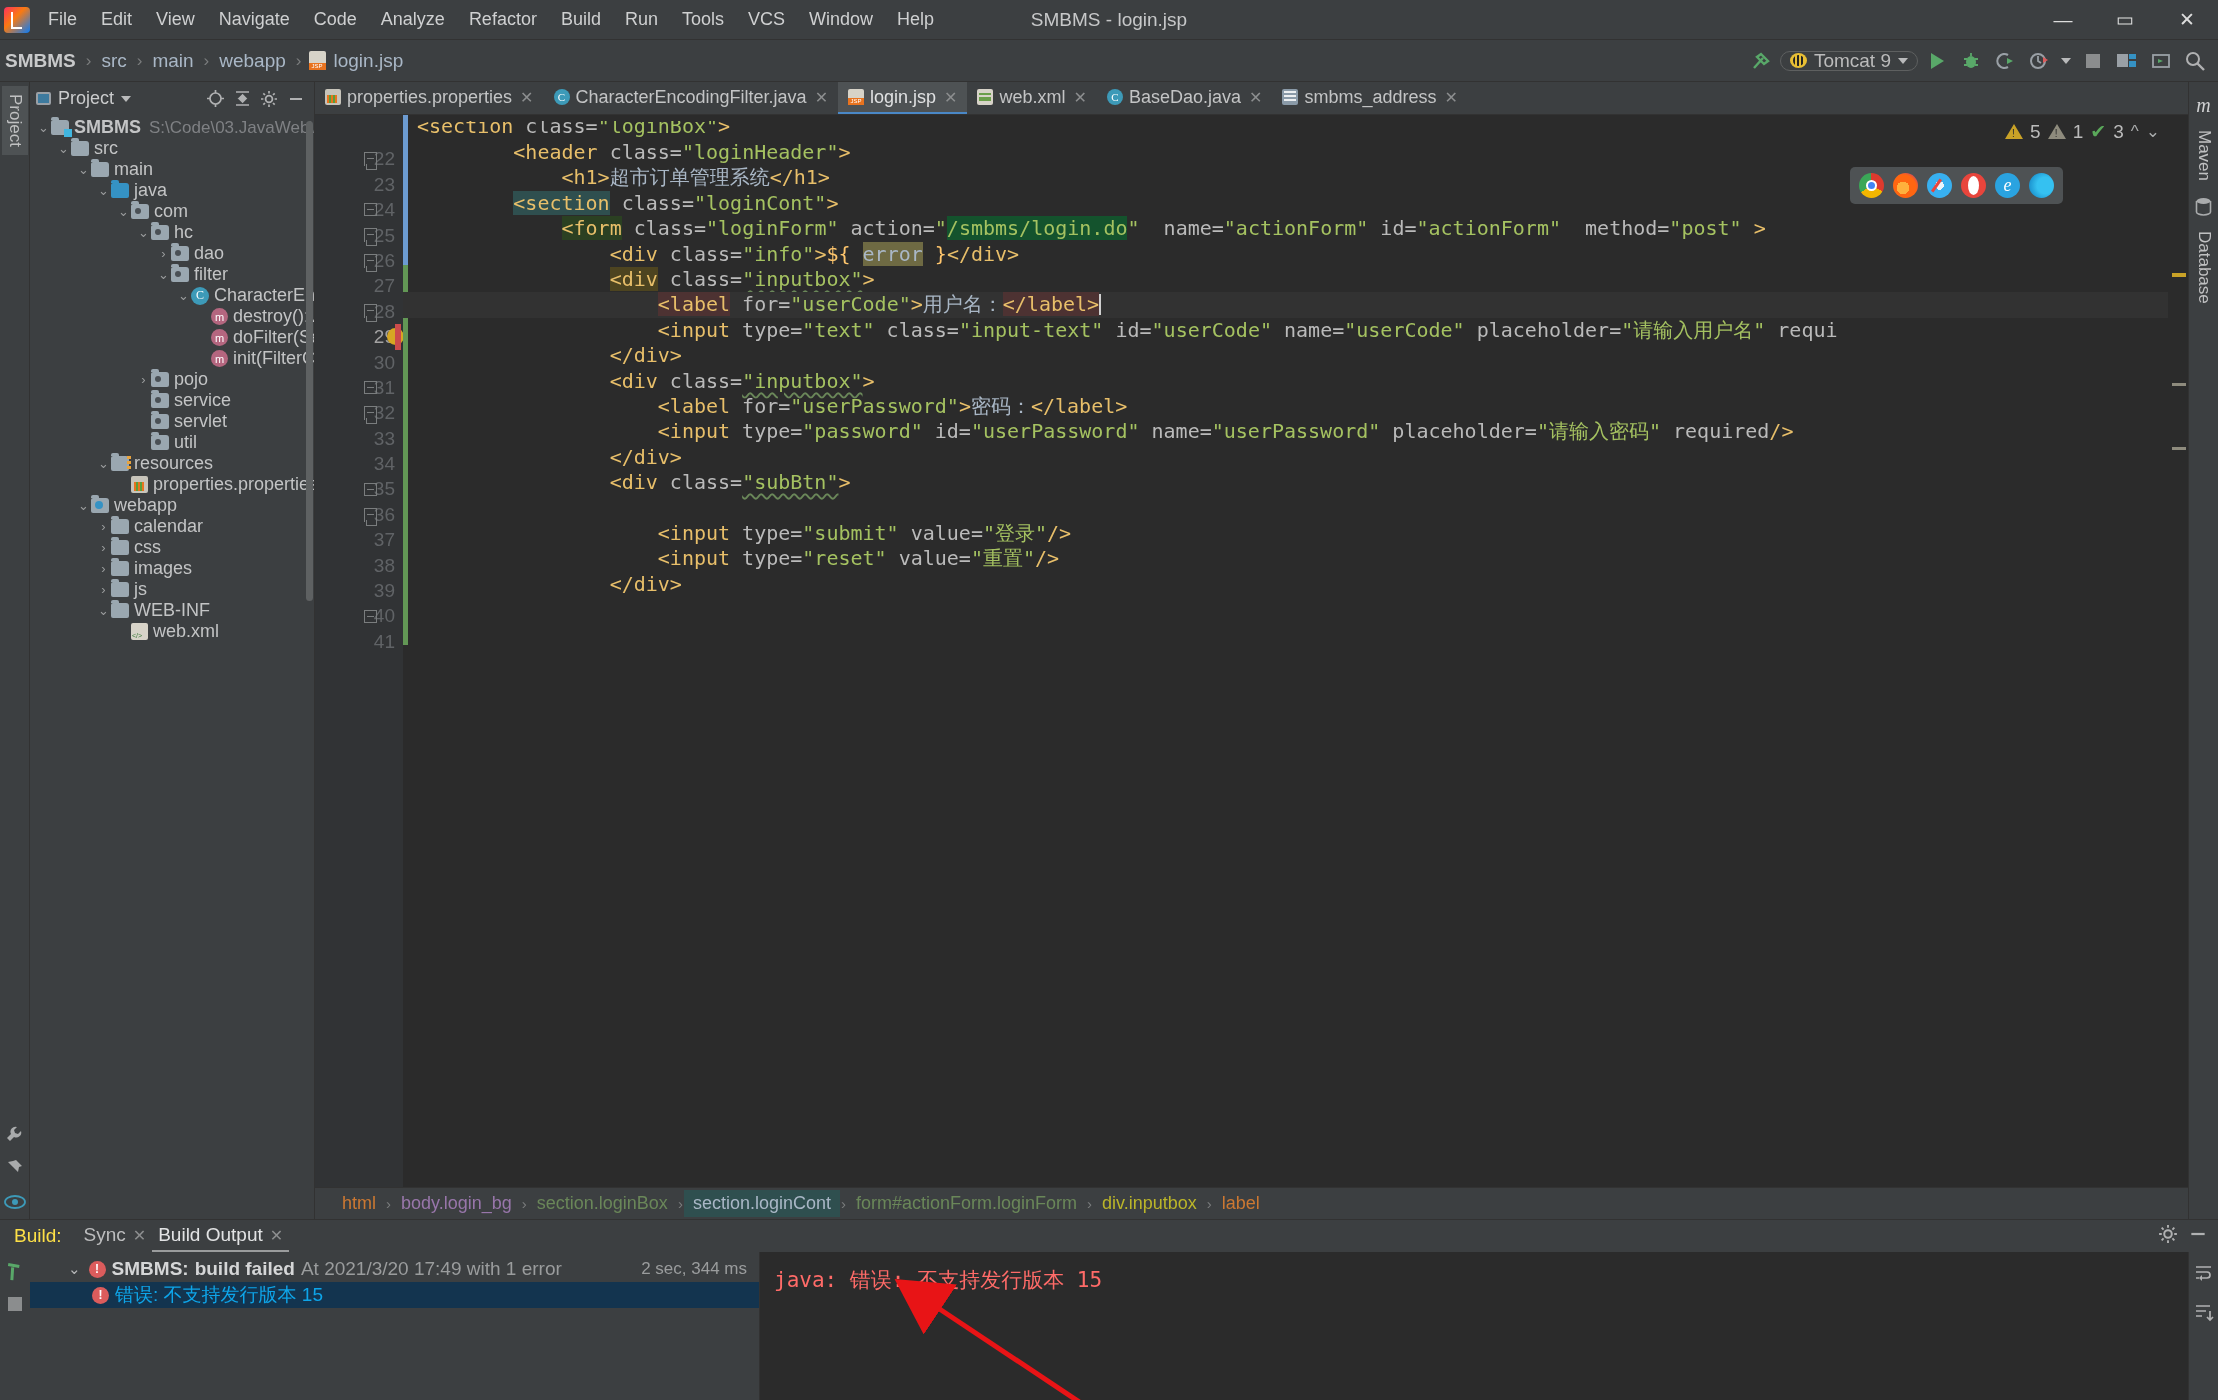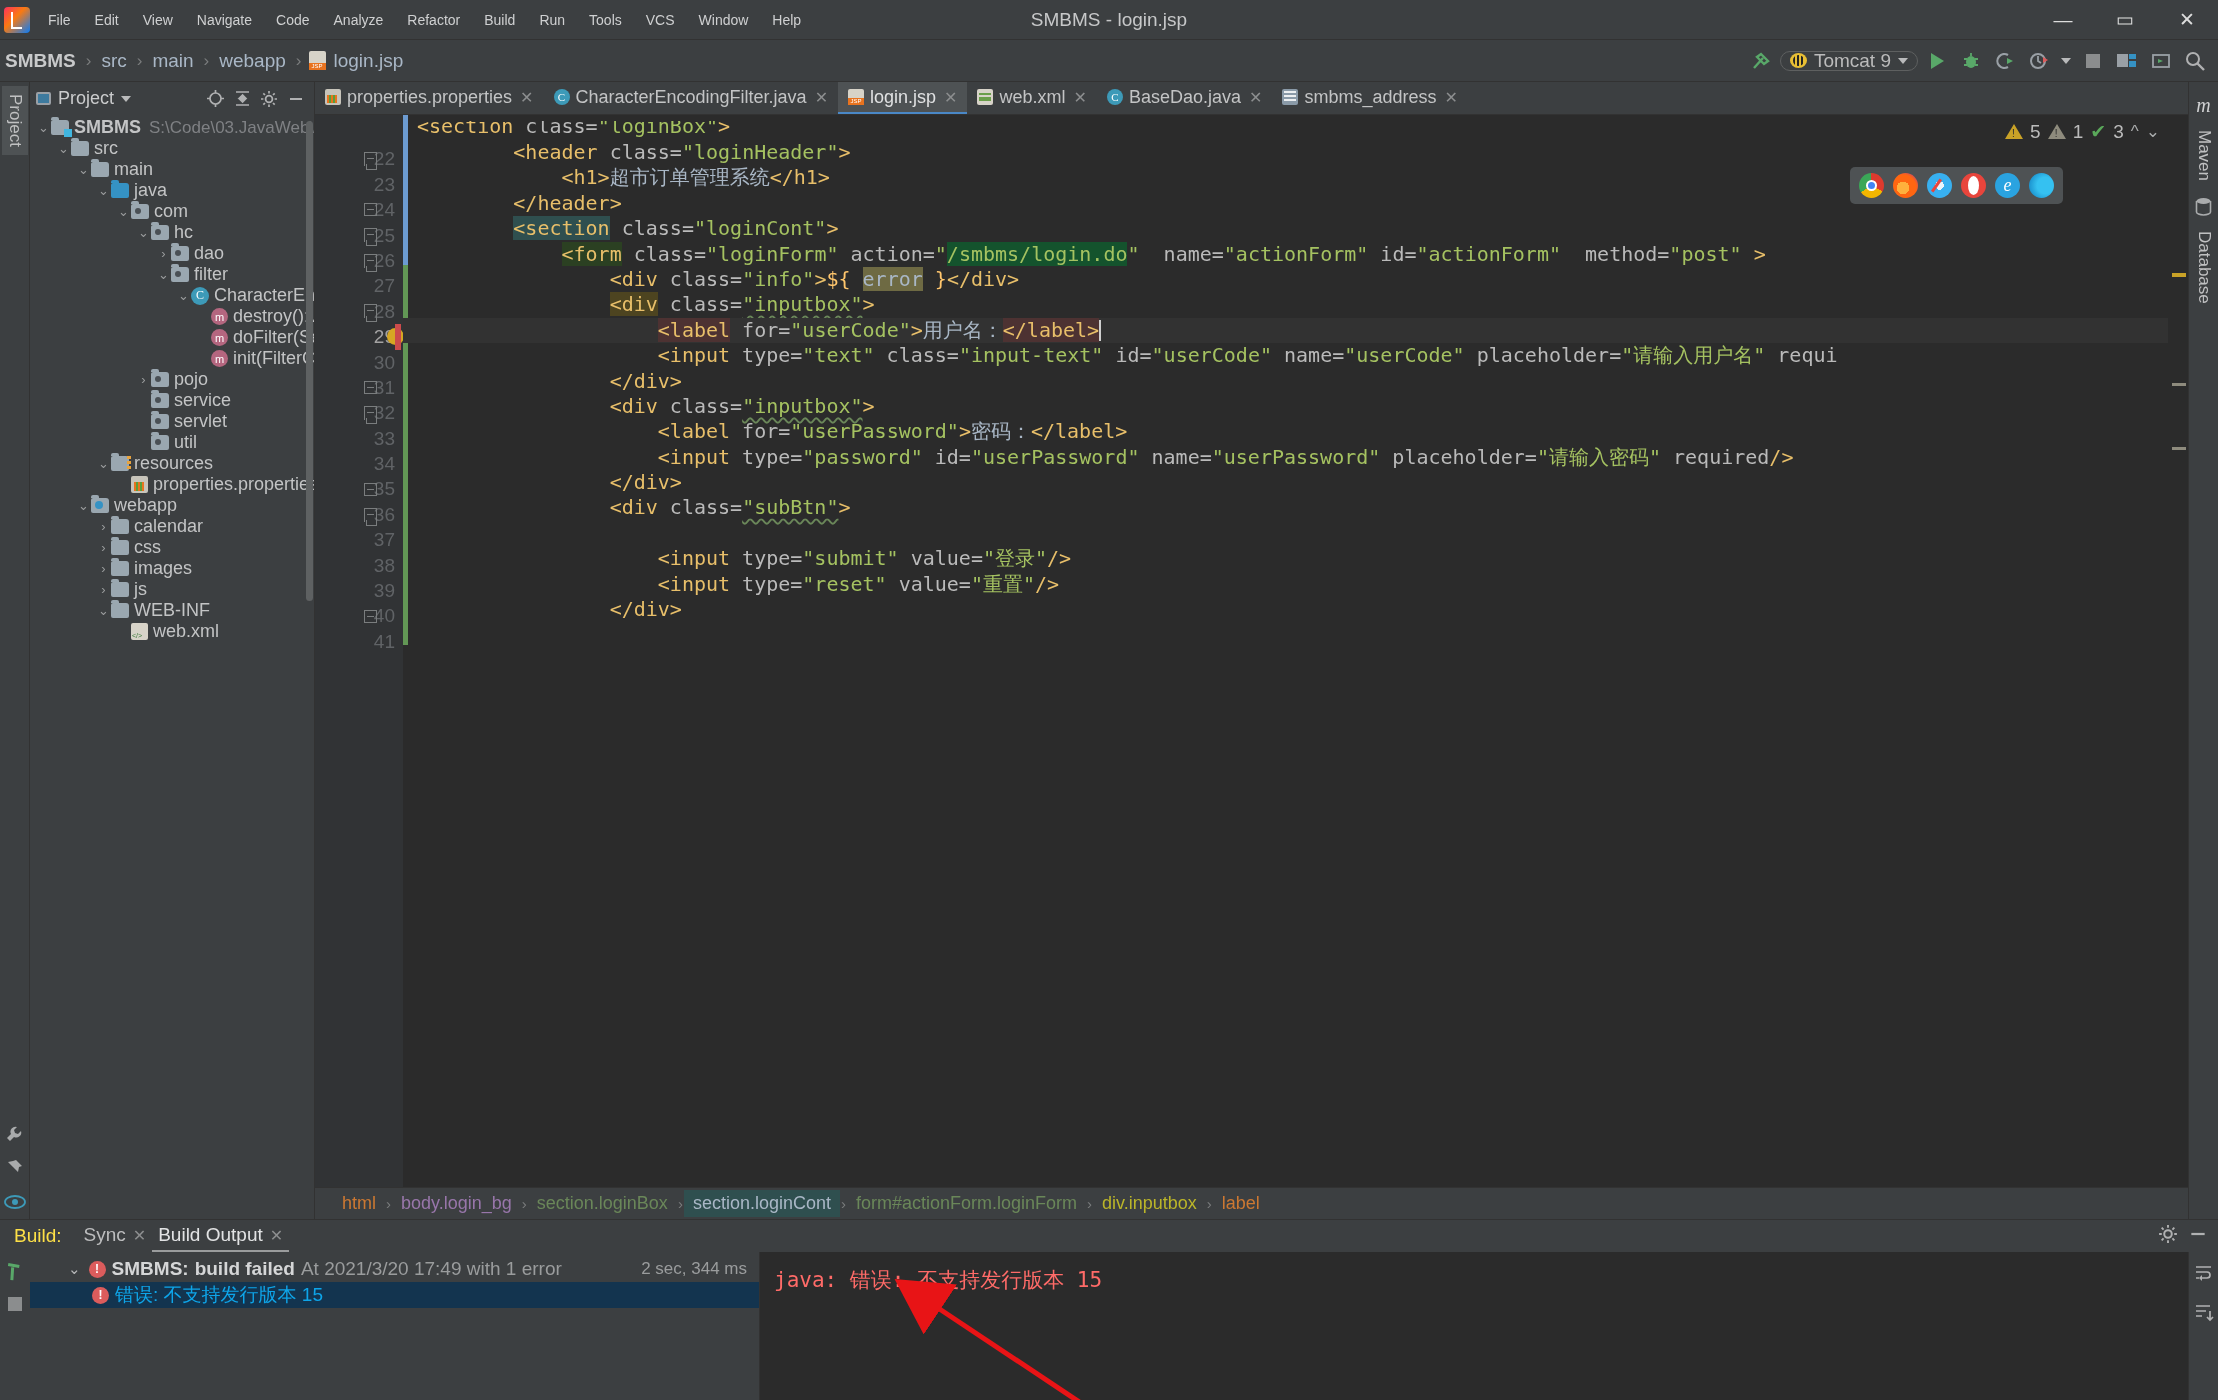--- a/index.html
+++ b/index.html
@@ -12,21 +12,21 @@
 
   
   #titlebar { height:40px; background:#3c3f41; display:flex; align-items:center;
               position:relative; border-bottom:1px solid #323232; }
   .ij-logo { width:26px; height:26px; margin:0 6px 0 4px; flex:0 0 auto;
              background:linear-gradient(135deg,#fe315d 0%,#f97a12 42%,#087cfa 100%);
              border-radius:4px; position:relative; }
   .ij-logo::after{ content:""; position:absolute; left:7px; top:5px; width:9px; height:15px;
              border-left:2px solid #fff; border-bottom:2px solid #fff; }
   #menubar { display:flex; align-items:center; gap:0px; }
-  #menubar .mi { padding:5px 12px; font-size:14px; color:#cfd0d1; white-space:nowrap; }
+  #menubar .mi { padding:5px 12px; font-size:18px; color:#cfd0d1; white-space:nowrap; }
   #win-title { position:absolute; left:0; right:0; text-align:center;
                font-size:19px; color:#c7c8c9; pointer-events:none; }
   #wincontrols { margin-left:auto; display:flex; height:40px; z-index:2; }
   #wincontrols div { width:62px; display:flex; align-items:center; justify-content:center;
                      font-size:19px; color:#ddd; }
 
   
   #navbar { height:42px; background:#3c3f41; display:flex; align-items:center;
             padding-left:0px; border-bottom:1px solid #323232; }
   .crumb { display:flex; align-items:center; color:#bcbdbe; font-size:19px; }
@@ -688,21 +688,20 @@
             <span style="position:absolute;left:7px;top:3px;width:11px;height:19px;border-radius:50%;background:#fff"></span>
           </span>
           <span class="br" style="background:#2aa3e0;display:flex;align-items:center;justify-content:center;color:#fff;font-family:'Liberation Serif',serif;font-size:18px;font-style:italic">e</span>
           <span class="br" style="background:radial-gradient(circle at 65% 50%,#35c1f1 0 40%,#0f7bbd 100%)"></span>
         </div>
 
         <div id="codelines">
             <div class="codeline" style="height: 19px; line-height: 10px; overflow: hidden;"><span class="tag">&lt;section</span><span class="attr"> class=</span><span class="val">"loginBox"</span><span class="tag">&gt;</span></div>
             <div class="codeline">        <span class="tag">&lt;header</span><span class="attr"> class=</span><span class="val">"loginHeader"</span><span class="tag">&gt;</span></div>
             <div class="codeline">            <span class="tag">&lt;h1&gt;</span><span class="txt">超市订单管理系统</span><span class="tag">&lt;/h1&gt;</span></div>
-            <div class="codeline">        <span class="tag">&lt;/header&gt;</span></div>
             <div class="codeline">        <span class="hl-tag-section"><span class="tag">&lt;section</span></span><span class="attr"> class=</span><span class="val">"loginCont"</span><span class="tag">&gt;</span></div>
             <div class="codeline">            <span class="hl-tag-form"><span class="tag">&lt;form</span></span><span class="attr"> class=</span><span class="val">"loginForm"</span><span class="attr"> action=</span><span class="val">"</span><span class="hl-url"><span class="val">/smbms/login.do</span></span><span class="val">"</span><span class="attr">  name=</span><span class="val">"actionForm"</span><span class="attr"> id=</span><span class="val">"actionForm"</span><span class="attr">  method=</span><span class="val">"post"</span><span class="tag"> &gt;</span></div>
             <div class="codeline">                <span class="tag">&lt;div</span><span class="attr"> class=</span><span class="val">"info"</span><span class="tag">&gt;</span><span class="el">${</span> <span class="hl-elvar"><span class="txt">error</span></span> <span class="el">}</span><span class="tag">&lt;/div&gt;</span></div>
             <div class="codeline">                <span class="hl-tag-div"><span class="tag">&lt;div</span></span><span class="attr"> class=</span><span class="val wavy">"inputbox"</span><span class="tag">&gt;</span></div>
             <div class="codeline current">                    <span class="hl-err"><span class="tag">&lt;label</span></span><span class="attr"> for=</span><span class="val">"userCode"</span><span class="tag">&gt;</span><span class="txt">用户名：</span><span class="hl-err"><span class="tag">&lt;/label&gt;</span></span><span class="caret"></span></div>
             <div class="codeline">                    <span class="tag">&lt;input</span><span class="attr"> type=</span><span class="val">"text"</span><span class="attr"> class=</span><span class="val">"input-text"</span><span class="attr"> id=</span><span class="val">"userCode"</span><span class="attr"> name=</span><span class="val">"userCode"</span><span class="attr"> placeholder=</span><span class="val">"请输入用户名"</span><span class="attr"> requi</span></div>
             <div class="codeline">                <span class="tag">&lt;/div&gt;</span></div>
             <div class="codeline">                <span class="tag">&lt;div</span><span class="attr"> class=</span><span class="val wavy">"inputbox"</span><span class="tag">&gt;</span></div>
             <div class="codeline">                    <span class="tag">&lt;label</span><span class="attr"> for=</span><span class="val">"userPassword"</span><span class="tag">&gt;</span><span class="txt">密码：</span><span class="tag">&lt;/label&gt;</span></div>
             <div class="codeline">                    <span class="tag">&lt;input</span><span class="attr"> type=</span><span class="val">"password"</span><span class="attr"> id=</span><span class="val">"userPassword"</span><span class="attr"> name=</span><span class="val">"userPassword"</span><span class="attr"> placeholder=</span><span class="val">"请输入密码"</span><span class="attr"> required</span><span class="tag">/&gt;</span></div>

